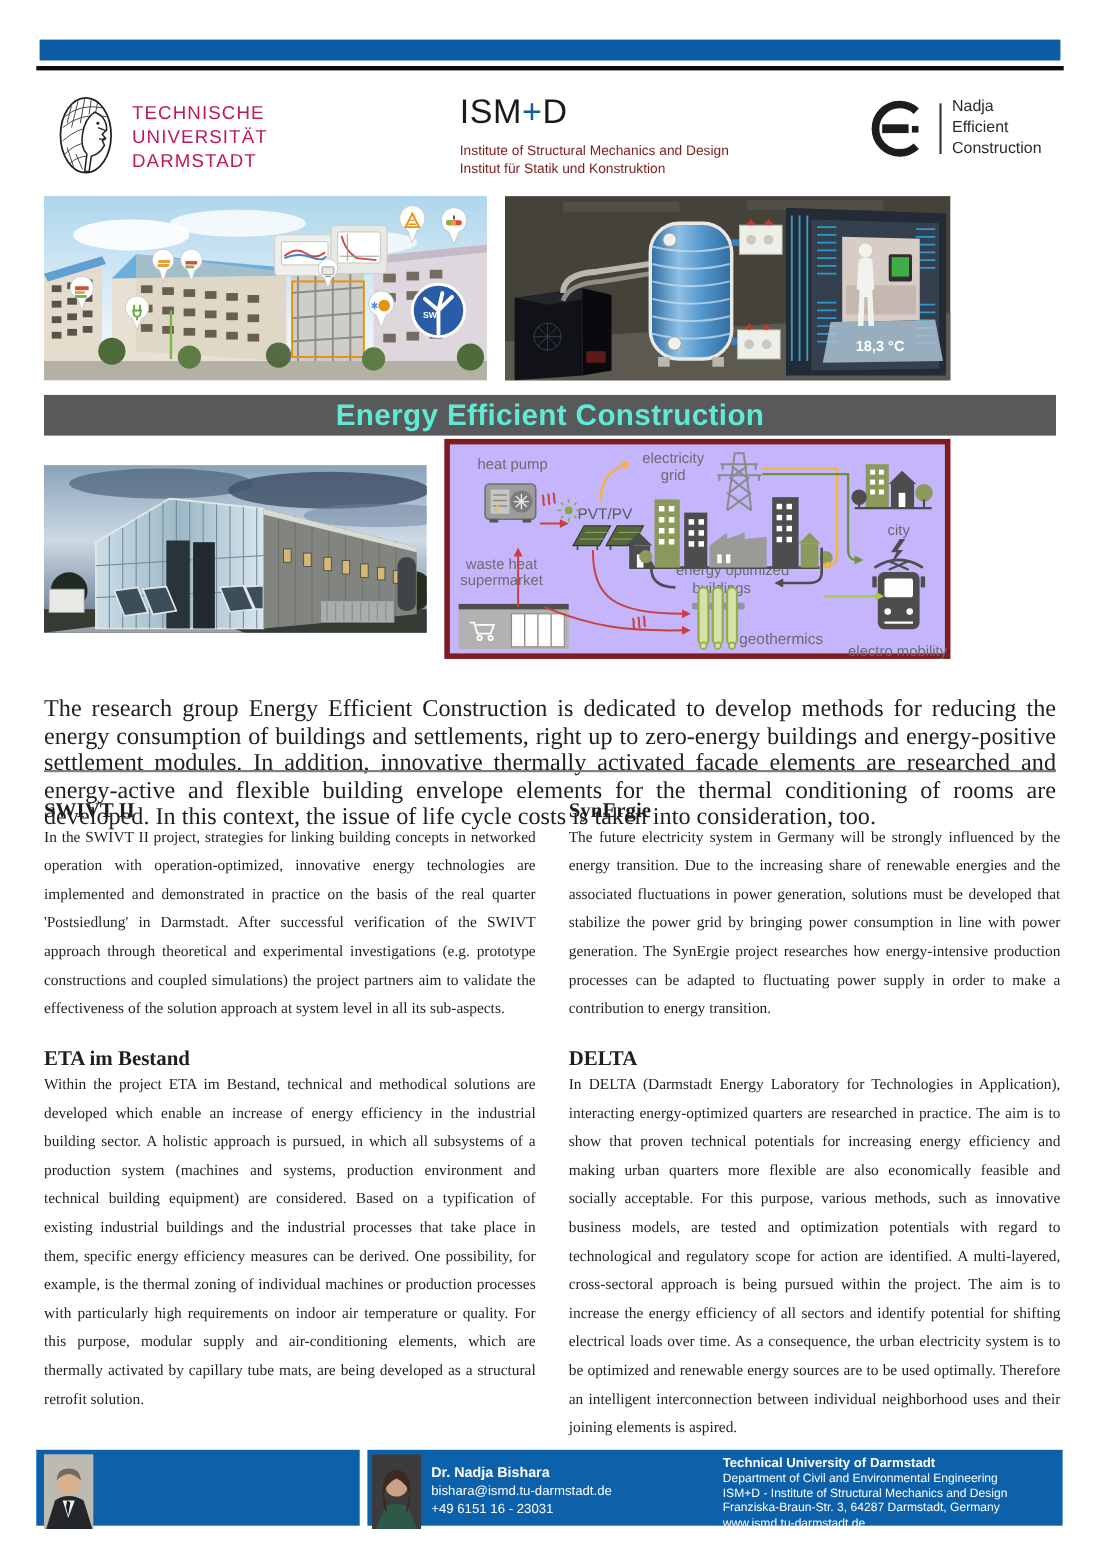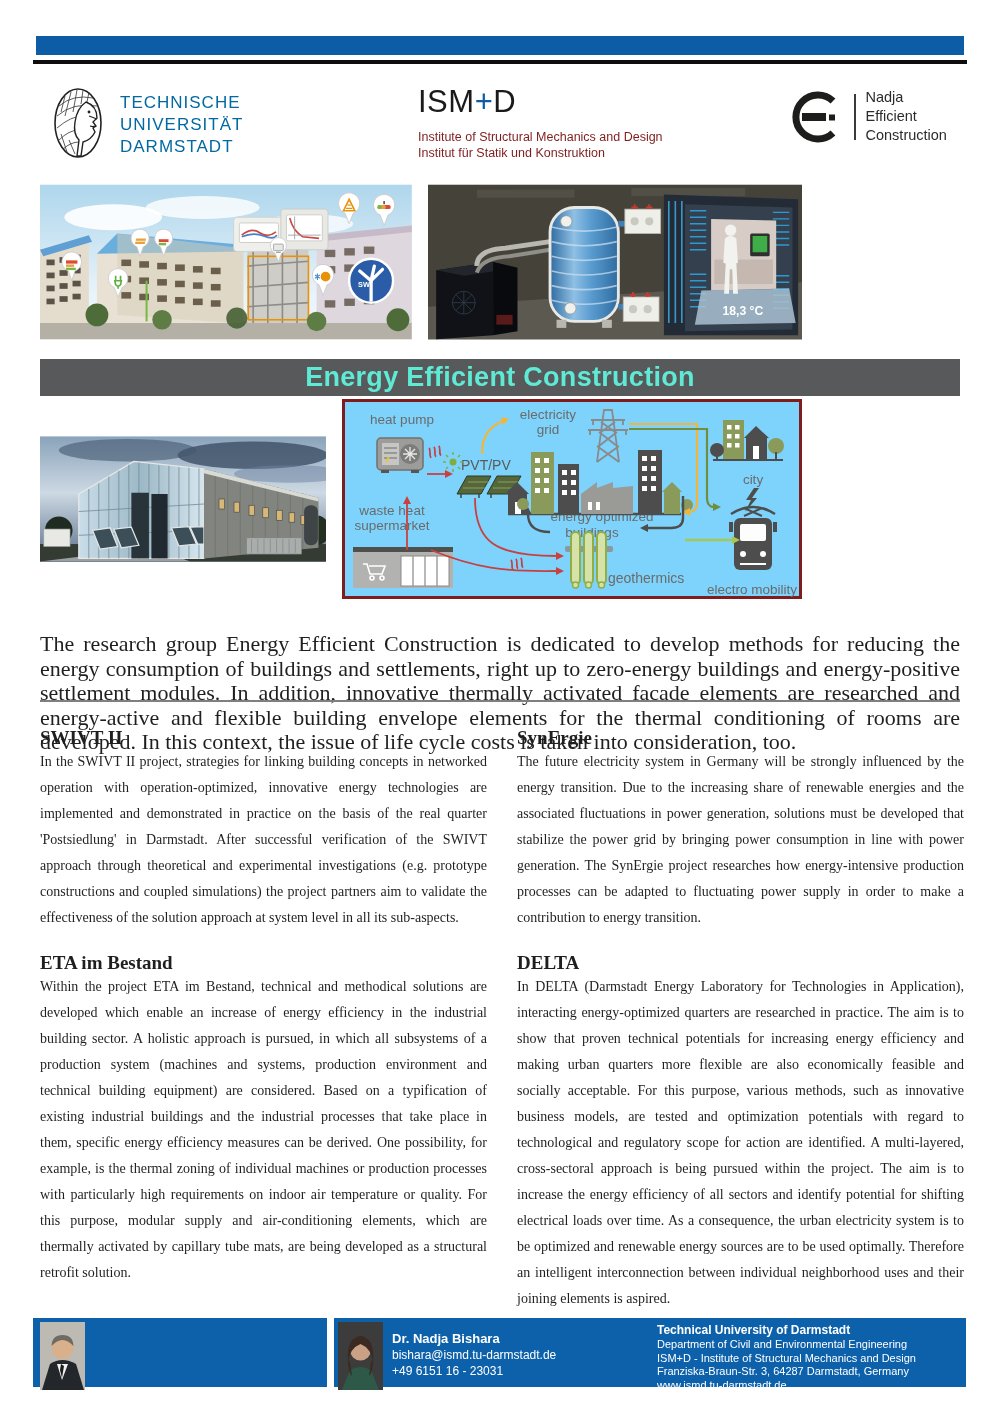--- a/index.html
+++ b/index.html
@@ -4,34 +4,34 @@
 <style>
   html,body{margin:0;padding:0;background:#e9e9e9;}
   #page{position:relative;width:1000px;height:1414px;background:#ffffff;margin:0 auto;
         font-family:"Liberation Serif",serif;color:#1f1f1f;overflow:hidden;}
   
   .topbar{position:absolute;left:36px;top:36px;width:928px;height:19px;background:#0c5da6;}
   .topline{position:absolute;left:33px;top:60px;width:934px;height:4px;background:#0d0d0d;}
   
   .tu-logo{position:absolute;left:53px;top:86px;display:flex;gap:13px;align-items:flex-start;}
   .tu-word{font-family:"Liberation Sans",sans-serif;font-size:17px;line-height:22px;
-           letter-spacing:1px;font-weight:500;color:#0369a1;margin-top:6px;}
+           letter-spacing:1px;font-weight:500;color:#be185d;margin-top:6px;}
   .ismd{position:absolute;left:418px;top:84px;font-family:"Liberation Sans",sans-serif;}
   .ismd-name{font-size:31px;font-weight:500;color:#1a1a1a;letter-spacing:.5px;}
   .ismd-name .plus{color:#0c5da6;}
   .ismd-sub{font-size:12.5px;line-height:16px;color:#7f1d1d;margin-top:9px;}
   .eec{position:absolute;left:788px;top:88px;display:flex;align-items:center;gap:10px;}
   .eec-div{width:1.5px;height:46px;background:#3a3a3a;}
   .eec-text{font-family:"Liberation Sans",sans-serif;font-size:14.5px;line-height:19px;color:#2b2b2b;}
   
-  .banner-row{position:absolute;left:40px;width:762px;display:flex;gap:16px;}
+  .banner-row{position:absolute;left:40px;width:824px;display:flex;gap:16px;}
   .titlebar{position:absolute;left:40px;top:359px;width:920px;height:37px;background:#58595b;
             color:#5eead4;font-family:"Liberation Sans",sans-serif;font-size:27px;font-weight:600;
             letter-spacing:.3px;text-align:center;line-height:37px;}
-  .diagram{width:460px;height:200px;background:#7dd3fc;border:3px solid #7f1d1d;box-sizing:border-box;}
+  .diagram{width:460px;height:200px;background:#c4b5fd;border:5px solid #7f1d1d;box-sizing:border-box;}
   
   .intro{position:absolute;left:40px;top:610px;width:920px;font-size:22px;line-height:24.6px;
          text-align:justify;}
   .rule{position:absolute;left:40px;top:700px;width:920px;height:2px;background:#7f7f7f;}
   .col{position:absolute;top:714px;width:447px;}
   .col-left{left:40px;} .col-right{left:517px;}
   .sec-title{font-size:19px;font-weight:700;margin:13px 0 0 0;}
   .sec-title.mt{margin-top:21px;}
   .sec-body{font-size:14px;line-height:26px;text-align:justify;margin:0;}
   

